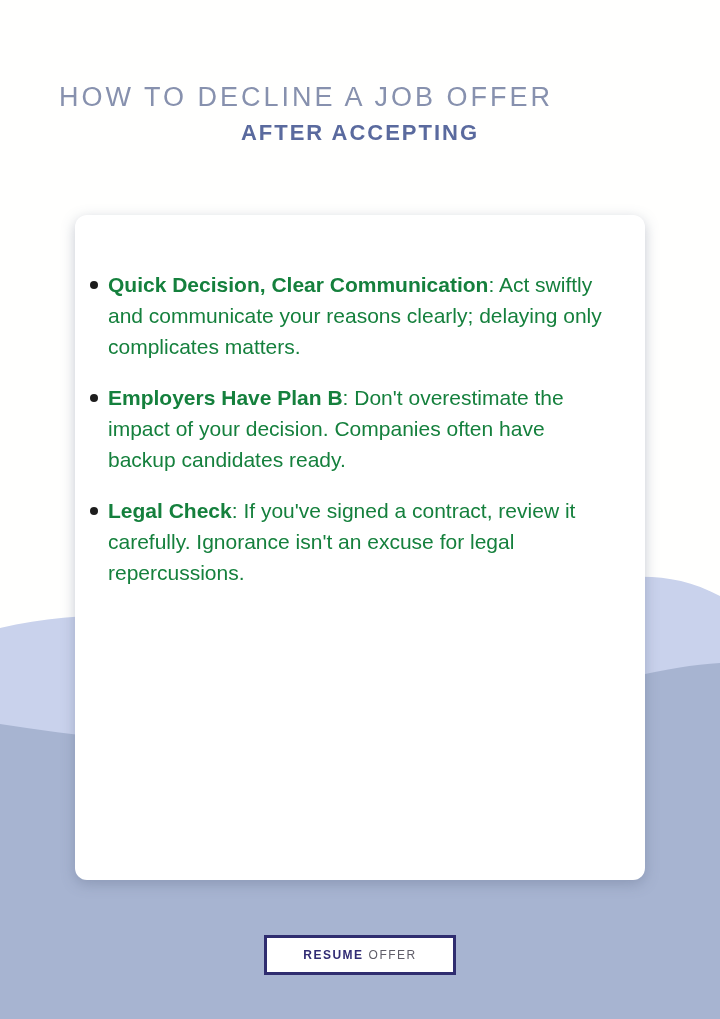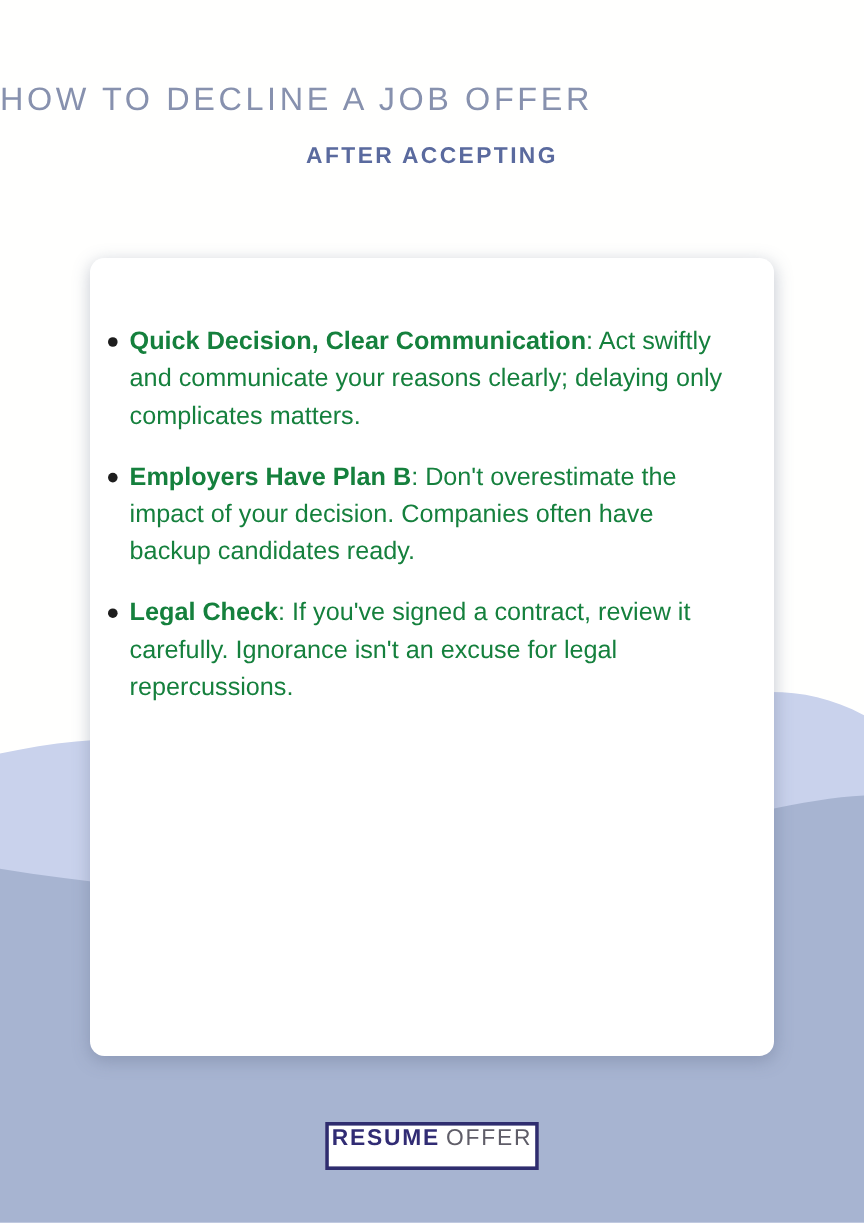--- a/index.html
+++ b/index.html
@@ -18,33 +18,34 @@
   .waves {
     position: absolute;
     left: 0; top: 0;
     width: 720px; height: 1019px;
     z-index: 0;
   }
   .title-line1 {
     position: absolute;
     top: 68px; left: 0;
     width: 584px;
+    text-align: center;
     font-size: 27px;
     font-weight: 400;
     letter-spacing: 3px;
     color: #8791ae;
     z-index: 2;
-    margin: 0;
+    margin: 14px;
   }
   .title-line2 {
     position: absolute;
     top: 120px; left: 0;
     width: 720px;
     text-align: center;
-    font-size: 19px;
+    font-size: 22px;
     font-weight: 700;
     letter-spacing: 2px;
     color: #5a6a9e;
     z-index: 2;
     margin: 0;
   }
   .card {
     position: absolute;
     left: 75px; top: 215px;
     width: 570px; height: 665px;
@@ -75,29 +76,29 @@
     width: 8px; height: 8px;
     border-radius: 50%;
     background: #1d1d1d;
   }
   .point-title { font-weight: 700; }
   .point-body { font-weight: 400; }
   .badge {
     position: absolute;
     left: 50%; top: 935px;
     transform: translateX(-50%);
-    width: 178px; height: 40px;
+    width: 192px; height: 40px;
     box-sizing: border-box;
     background: #ffffff;
     border: 3px solid #2f2d6f;
     display: flex;
-    align-items: flex-start;
+    align-items: center;
     justify-content: center;
     z-index: 2;
-    font-size: 19px;
+    font-size: 12px;
     letter-spacing: 1.5px;
   }
   .brand-bold { color: #312c74; font-weight: 700; }
   .brand-light { color: #5f5d68; font-weight: 400; margin-left: 5px; }
 </style>
 </head>
 <body>
 
 <div class="poster">
 

